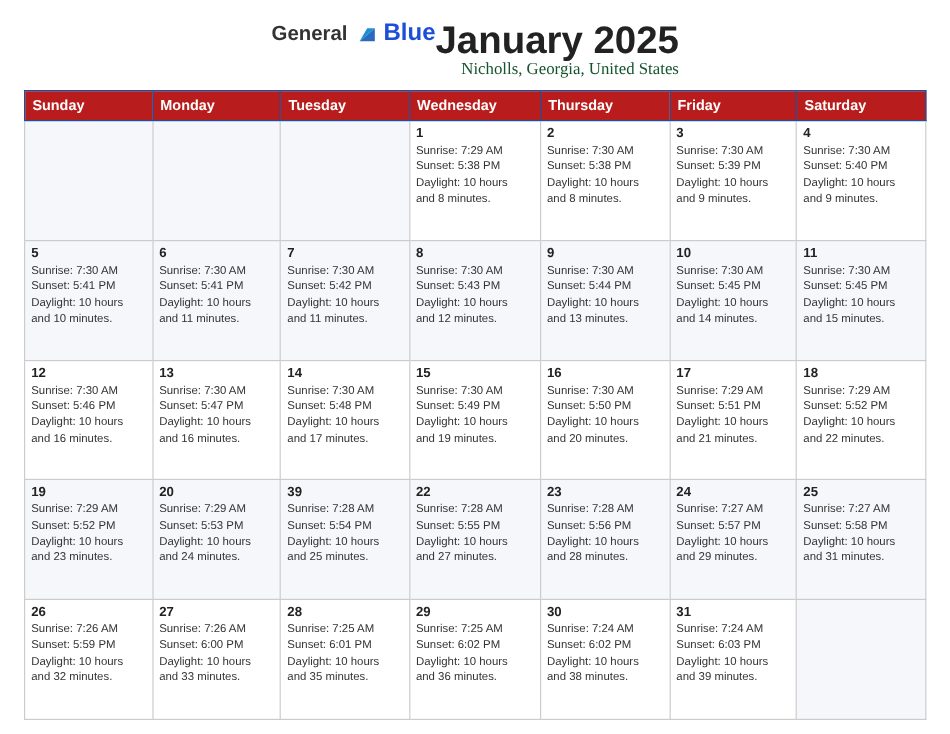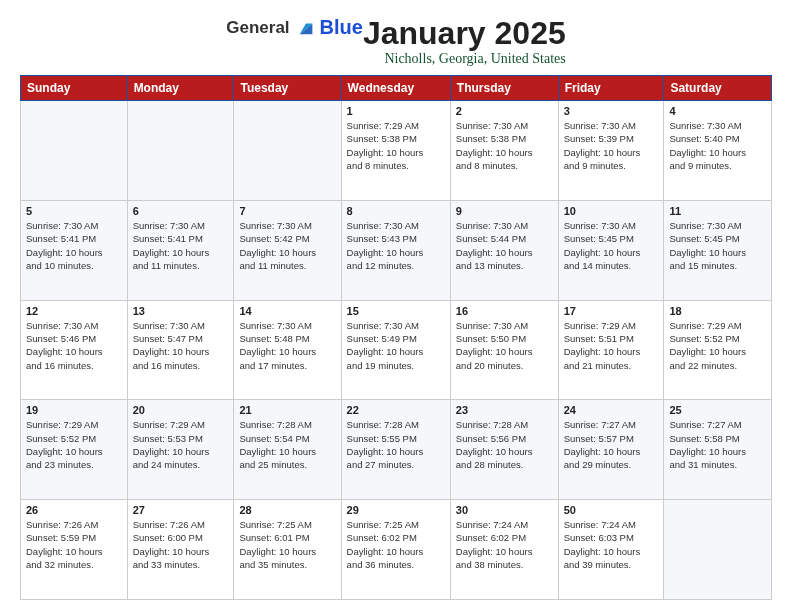--- a/index.html
+++ b/index.html
@@ -275,21 +275,21 @@
 and 23 minutes.</div>
           </td>
           <td>
             <span class="day-number">20</span>
             <div class="day-info" style="white-space: pre-line;">Sunrise: 7:29 AM
 Sunset: 5:53 PM
 Daylight: 10 hours
 and 24 minutes.</div>
           </td>
           <td>
-            <span class="day-number">21</span>
+            <span class="day-number">39</span>
             <div class="day-info" style="white-space: pre-line;">Sunrise: 7:28 AM
 Sunset: 5:54 PM
 Daylight: 10 hours
 and 25 minutes.</div>
           </td>
           <td>
             <span class="day-number">22</span>
             <div class="day-info" style="white-space: pre-line;">Sunrise: 7:28 AM
 Sunset: 5:55 PM
 Daylight: 10 hours
@@ -347,21 +347,21 @@
 and 36 minutes.</div>
           </td>
           <td>
             <span class="day-number">30</span>
             <div class="day-info" style="white-space: pre-line;">Sunrise: 7:24 AM
 Sunset: 6:02 PM
 Daylight: 10 hours
 and 38 minutes.</div>
           </td>
           <td>
-            <span class="day-number">50</span>
+            <span class="day-number">31</span>
             <div class="day-info" style="white-space: pre-line;">Sunrise: 7:24 AM
 Sunset: 6:03 PM
 Daylight: 10 hours
 and 39 minutes.</div>
           </td>
           <td class="empty-cell"></td>
         </tr>
       </tbody>
   </table>
 </div>

